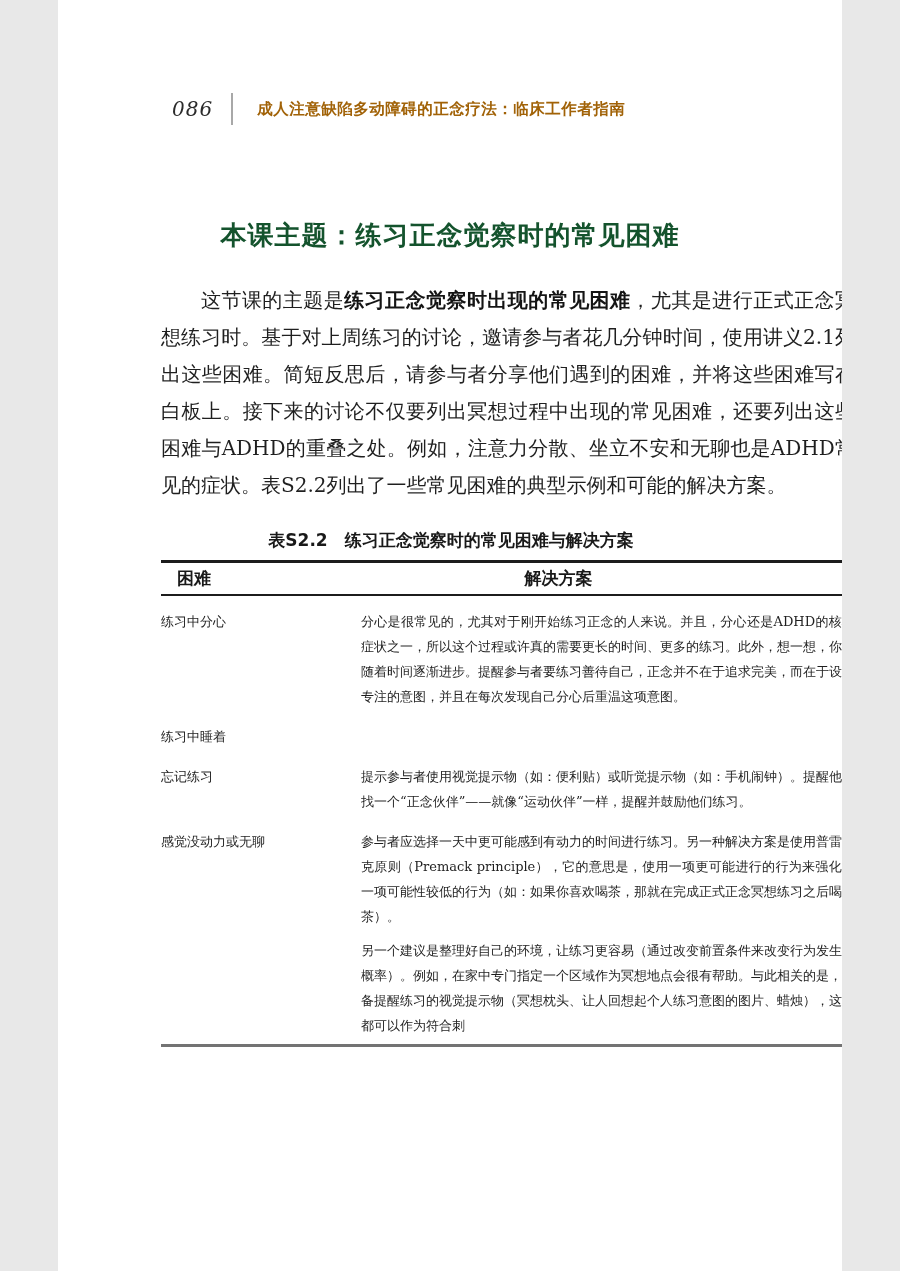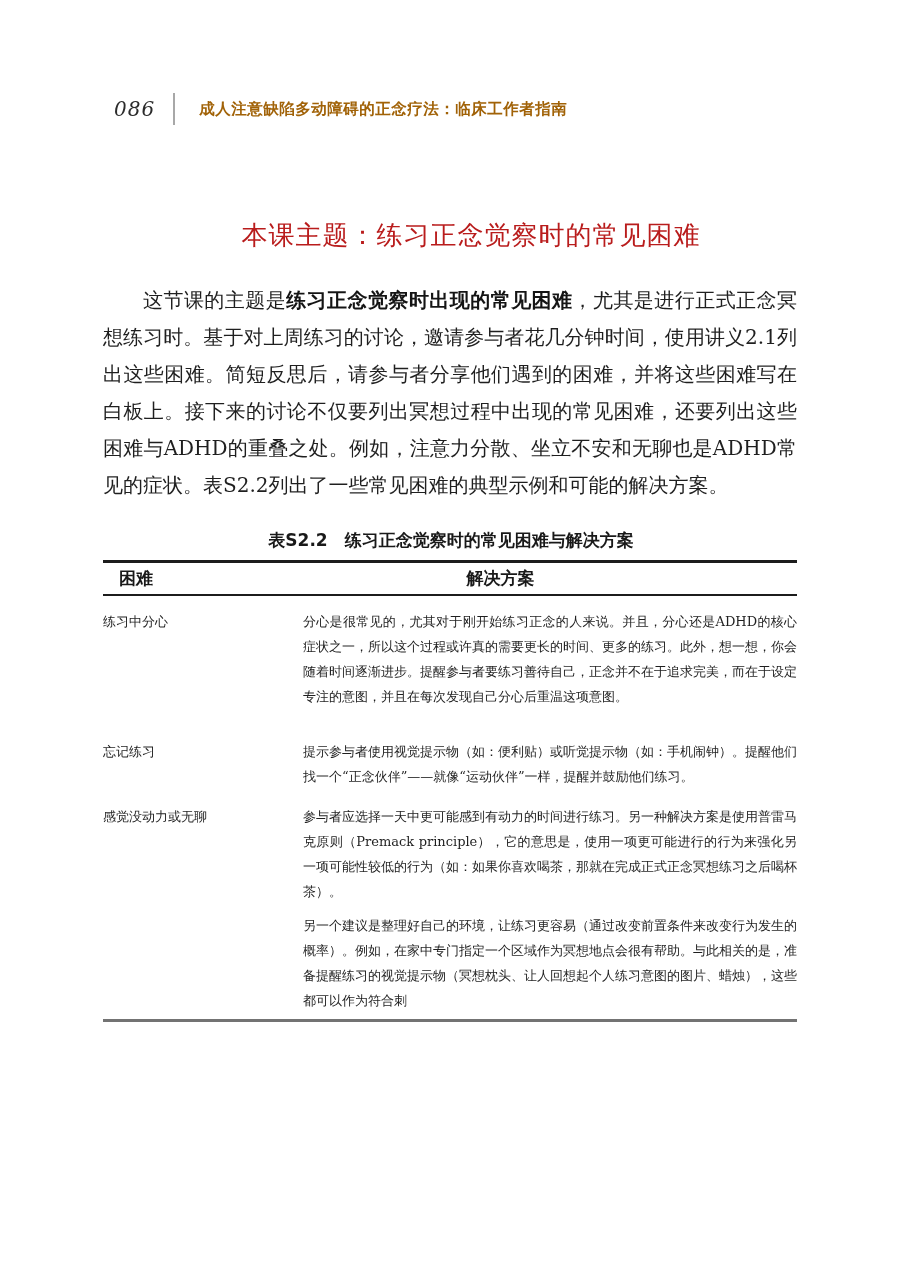--- a/index.html
+++ b/index.html
@@ -1,19 +1,19 @@
 <!DOCTYPE html>
 <html lang="zh"><head>
 <meta charset="utf-8">
 <style>
   * { margin: 0; padding: 0; box-sizing: border-box; }
   html, body { background: #e8e8e8; }
   .page {
     position: relative;
-    width: 900px;
+    width: 784px;
     height: 1271px;
     margin: 0 auto;
     background: #ffffff;
     color: #222222;
     font-family: "DejaVu Serif", "Liberation Serif", serif;
     overflow: hidden;
   }
 
   
   .running-head {
@@ -47,25 +47,24 @@
   }
 
   
   .chapter-title {
     position: absolute;
     top: 218px;
     left: 0;
     width: 100%;
     text-align: center;
     font-family: "DejaVu Sans", "Liberation Sans", sans-serif;
-    font-weight: normal;
+    font-weight: bold;
     font-size: 26px;
-    color: #b91c1c;
+    color: #14532d;
     letter-spacing: 1px;
-    margin-left: 21px;
   }
 
   
   .intro {
     position: absolute;
     top: 282px;
     left: 103px;
     width: 694px;
     font-size: 20px;
     line-height: 37px;
@@ -154,20 +153,21 @@
     </div>
     <div class="t-body" id="table-body">
   <div class="t-row">
     <div class="t-label-col difficulty-cell">练习中分心</div>
     <div class="t-content-col">
             <p class="cell-para">分心是很常见的，尤其对于刚开始练习正念的人来说。并且，分心还是ADHD的核心症状之一，所以这个过程或许真的需要更长的时间、更多的练习。此外，想一想，你会随着时间逐渐进步。提醒参与者要练习善待自己，正念并不在于追求完美，而在于设定专注的意图，并且在每次发现自己分心后重温这项意图。</p>
           </div>
   </div>
 
   <div class="t-row">
+    <div class="t-label-col difficulty-cell">练习中睡着</div>
   </div>
 
   <div class="t-row">
     <div class="t-label-col difficulty-cell">忘记练习</div>
     <div class="t-content-col">
             <p class="cell-para">提示参与者使用视觉提示物（如：便利贴）或听觉提示物（如：手机闹钟）。提醒他们找一个“正念伙伴”——就像“运动伙伴”一样，提醒并鼓励他们练习。</p>
           </div>
   </div>
 
   <div class="t-row">

